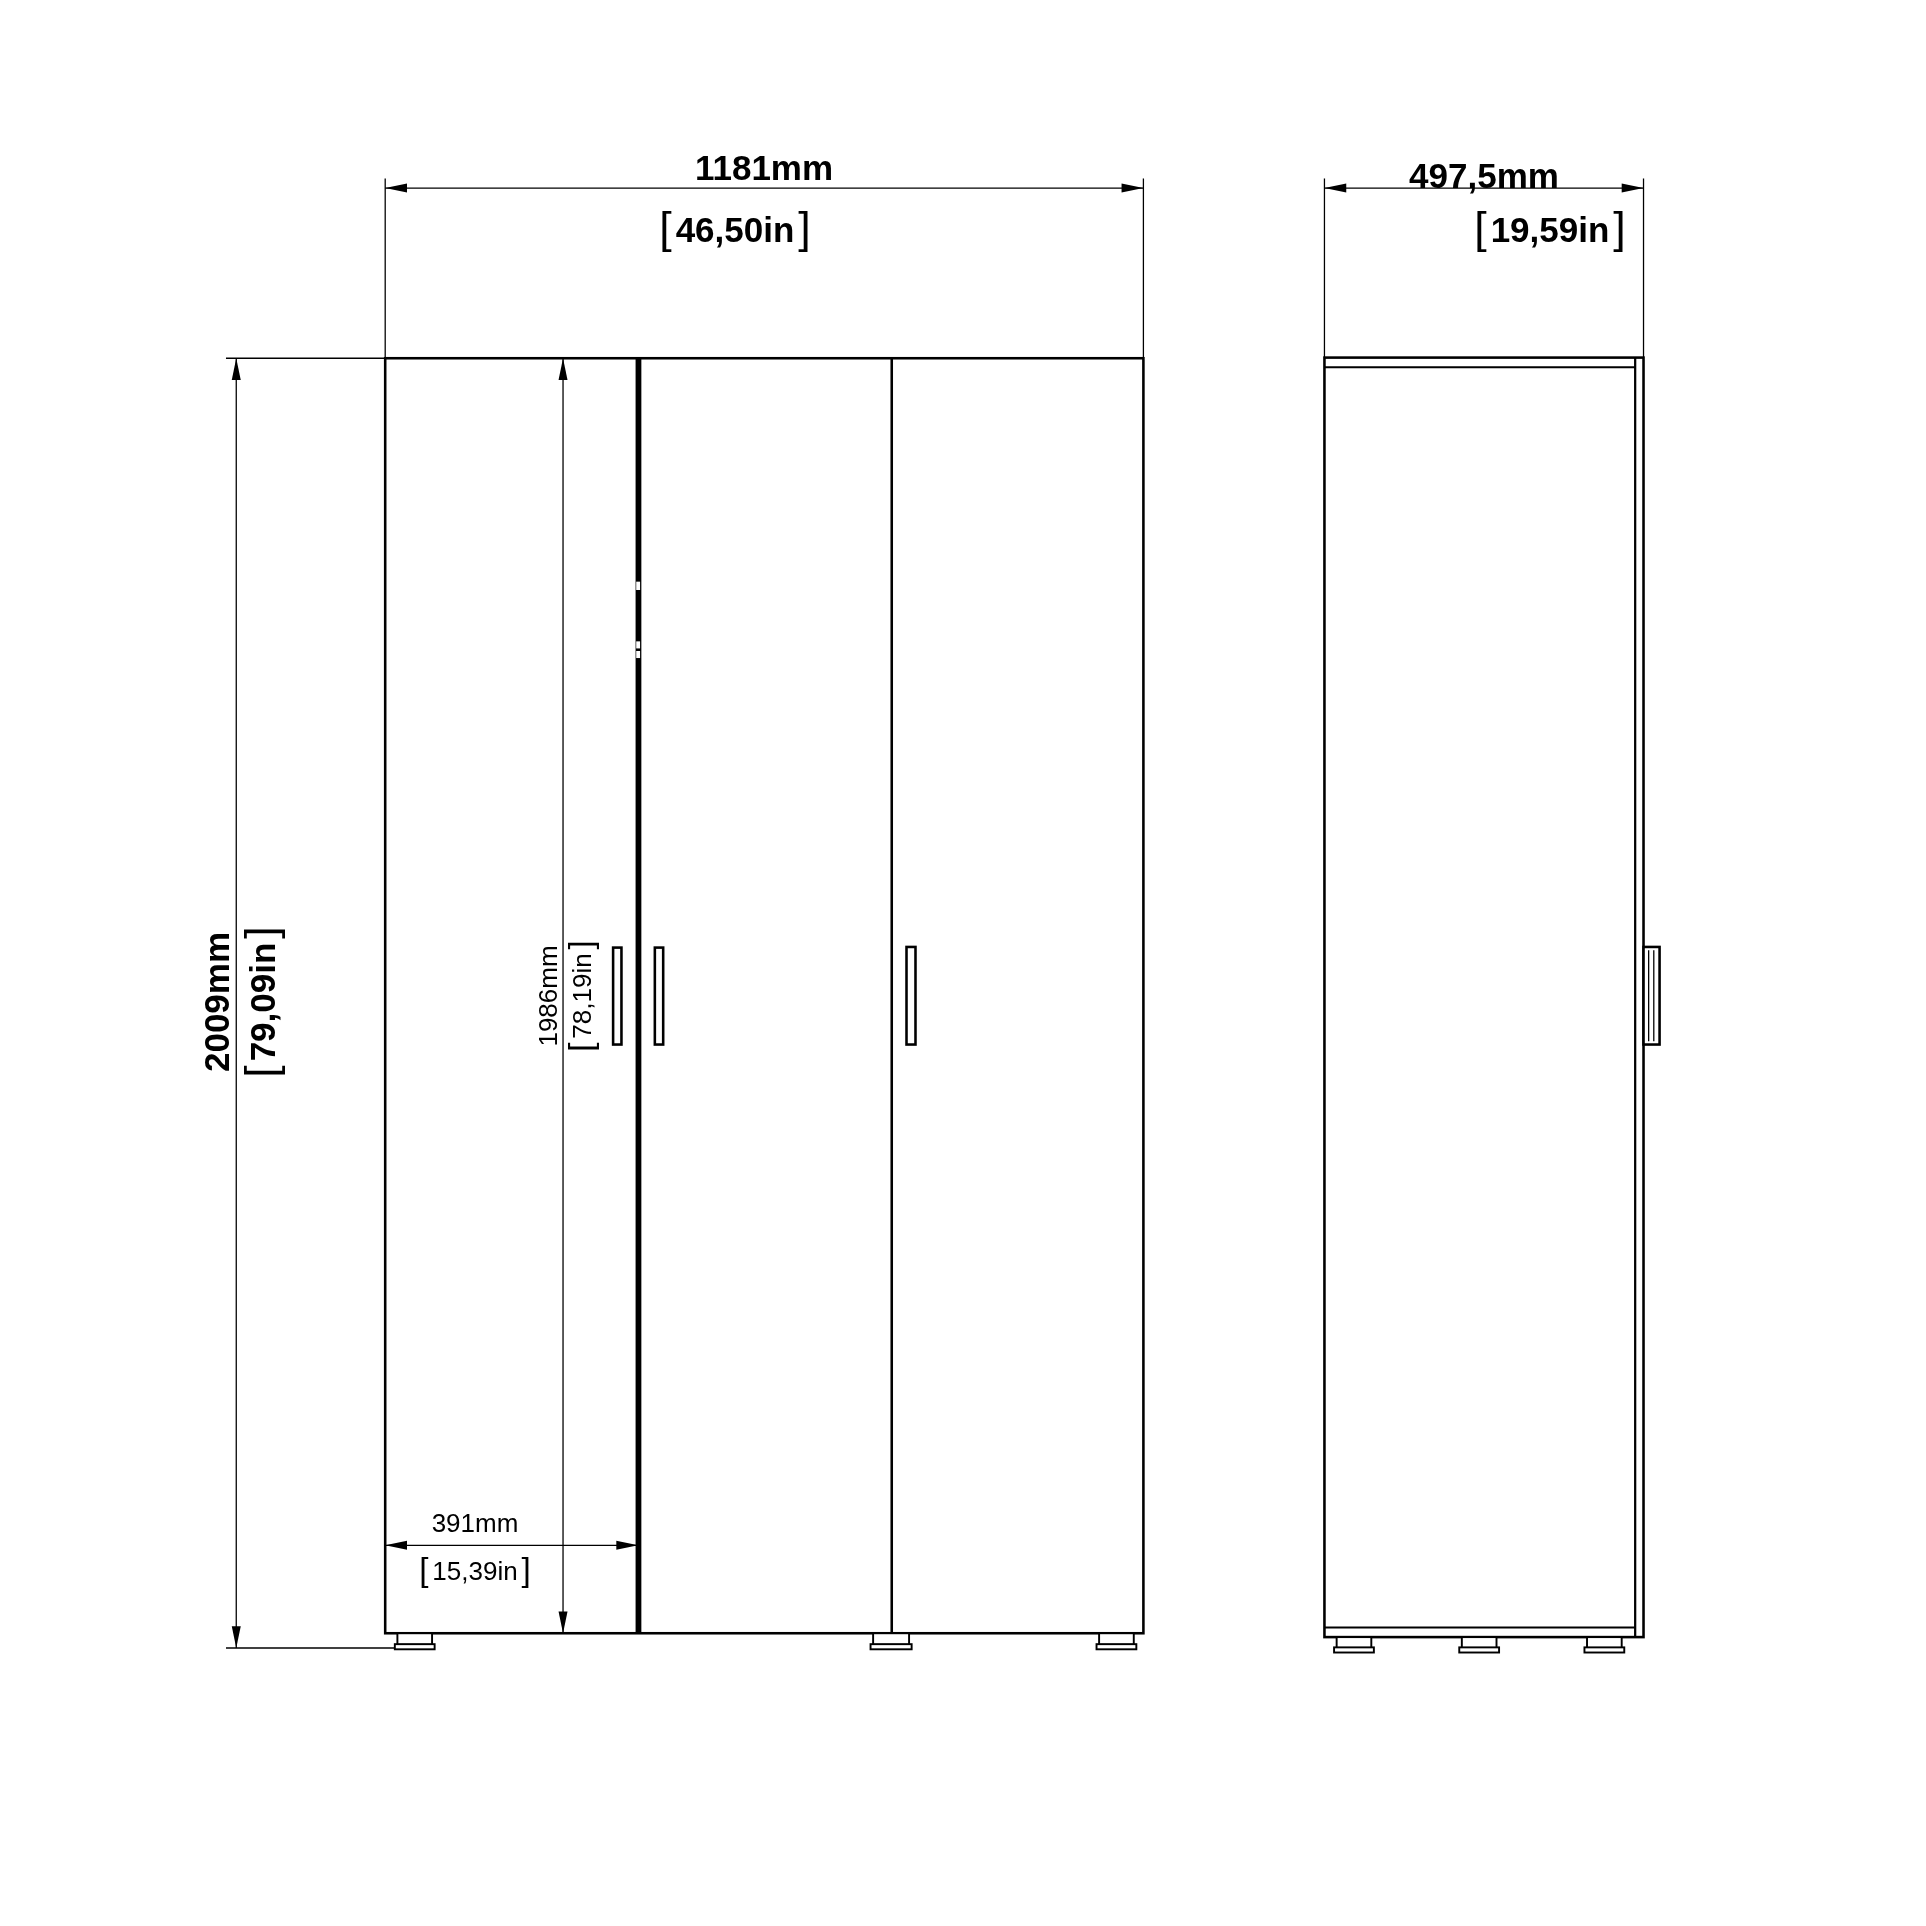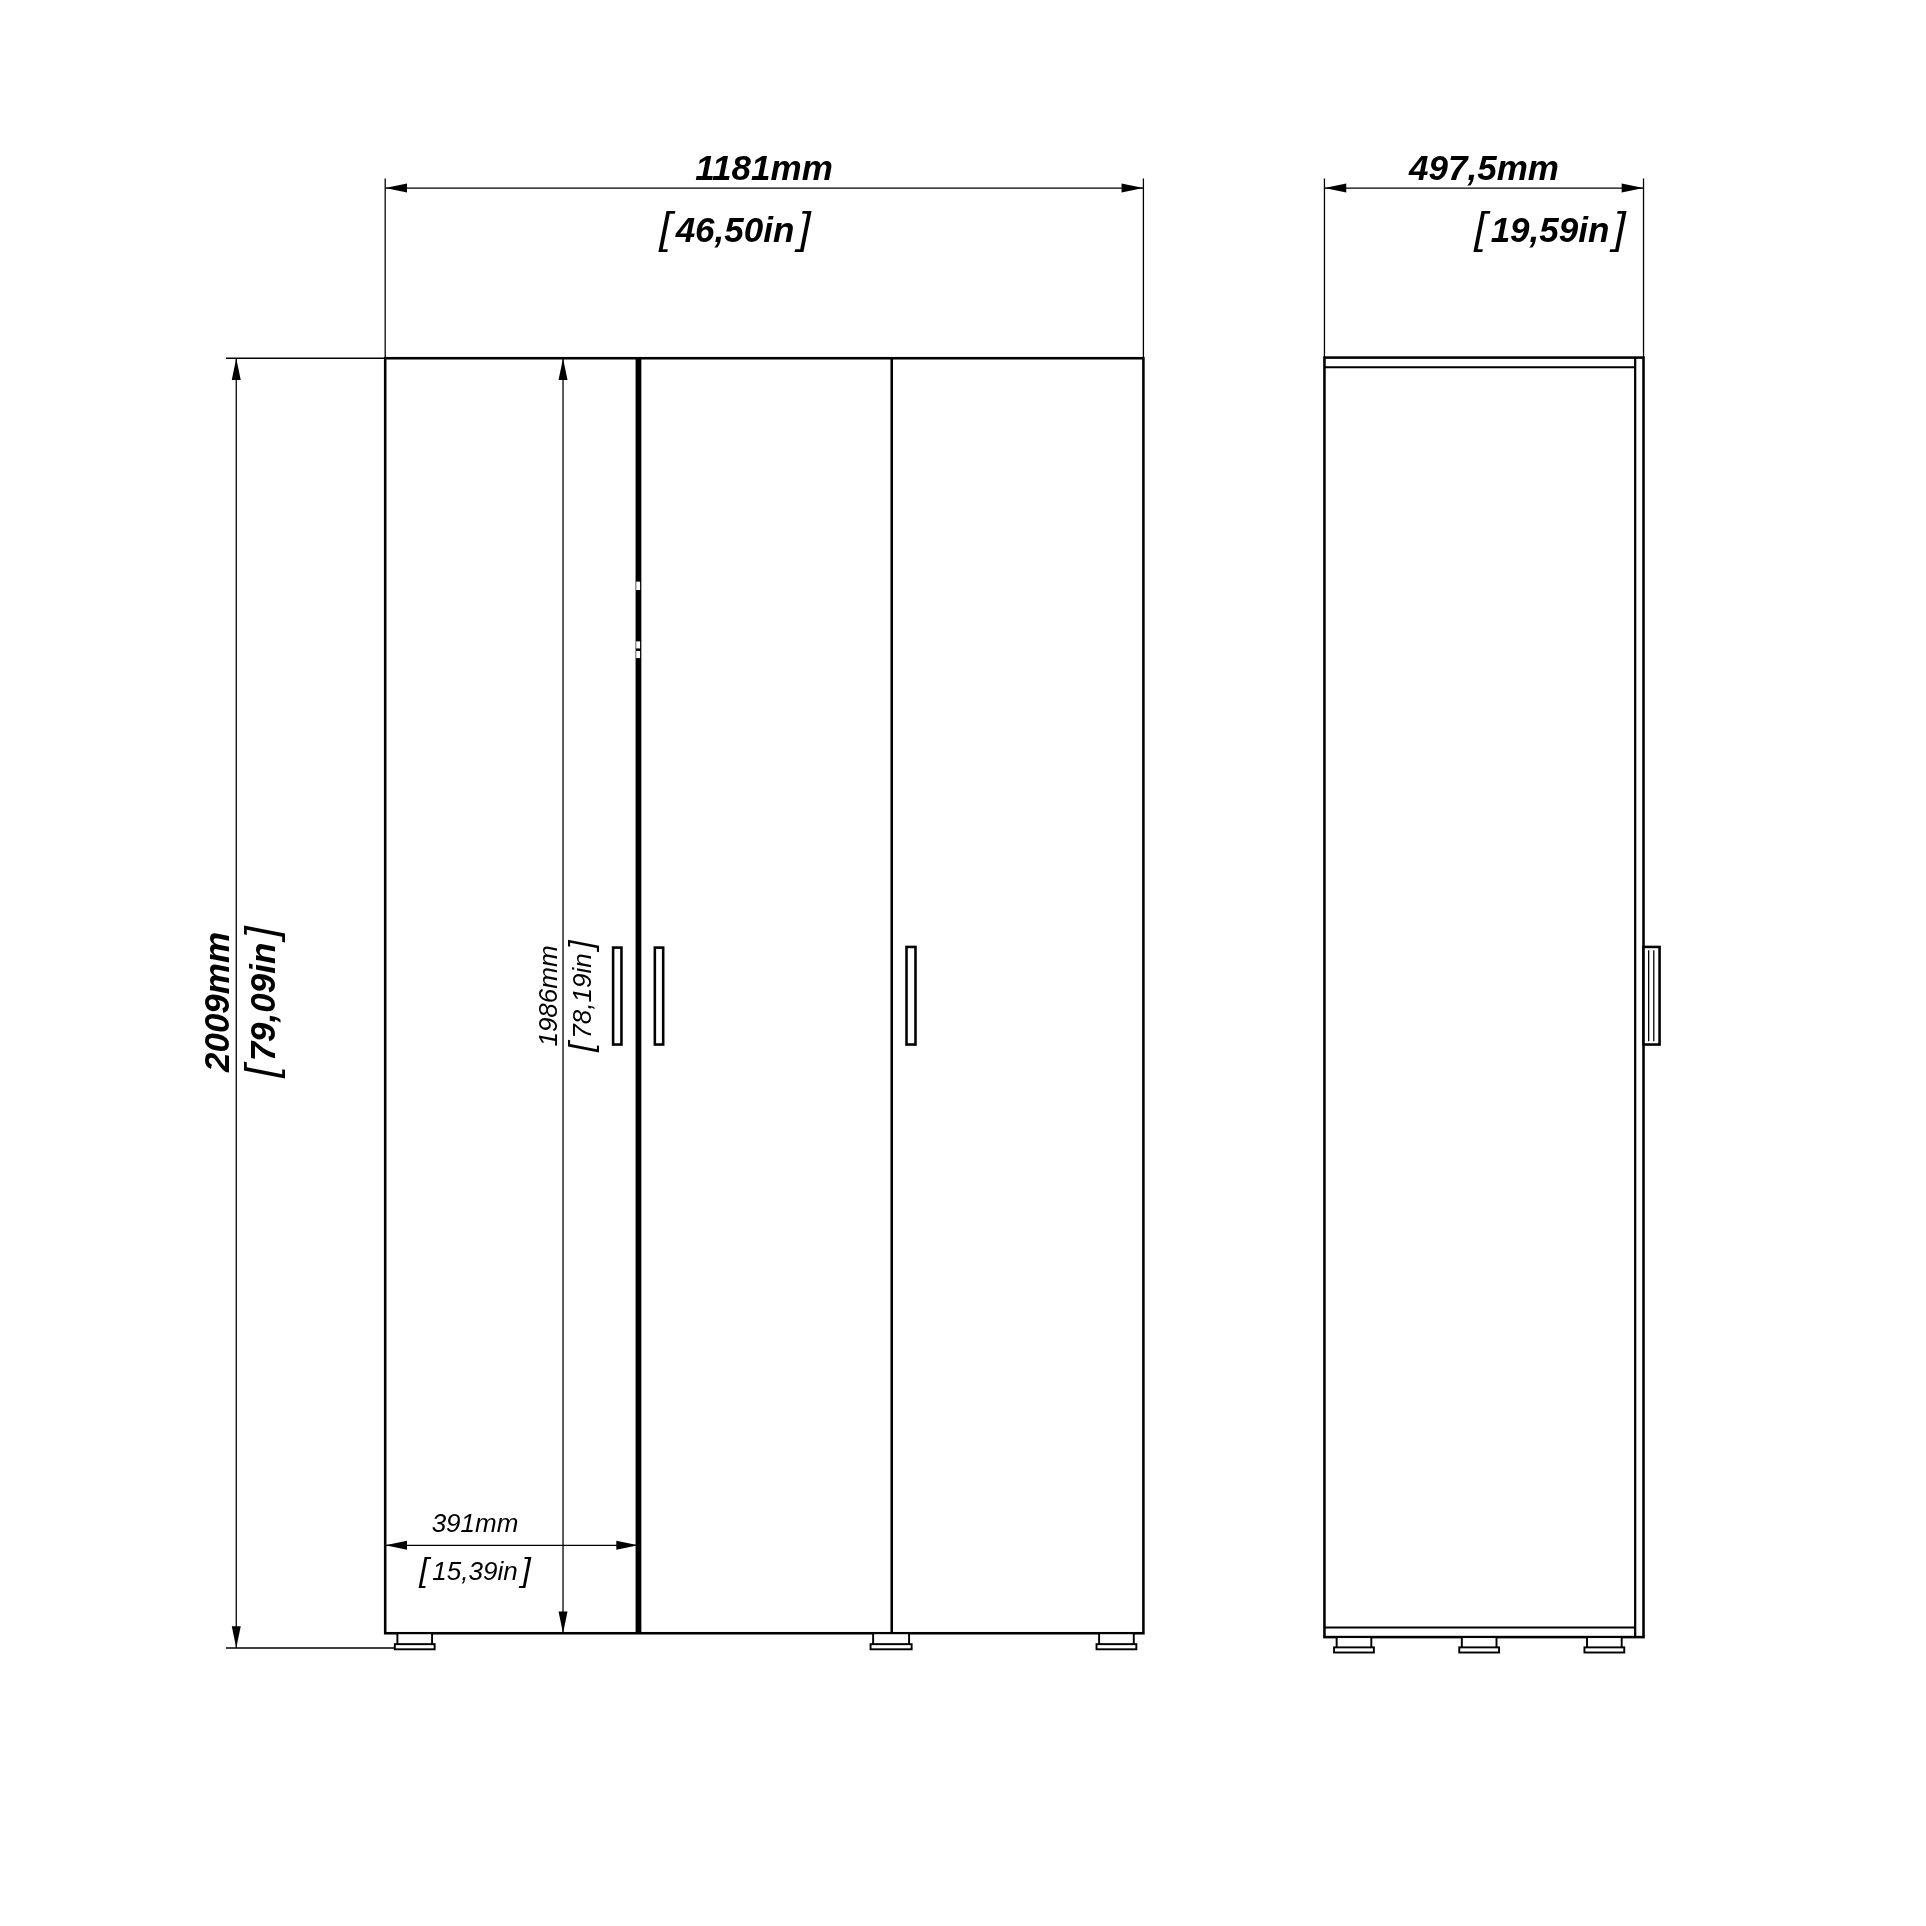--- a/index.html
+++ b/index.html
@@ -1,16 +1,16 @@
 <!DOCTYPE html>
 <html style="font-size:10.3px"><head>
 <meta charset="utf-8">
 <style>
   html,body{margin:0;padding:0;background:#ffffff;}
-  #canvas{position:relative;width:1926px;height:1926px;background:#ffffff;overflow:hidden;font-style:italic;}
+  #canvas{position:relative;width:1926px;height:1926px;background:#ffffff;overflow:hidden;}
   #drawing{position:absolute;left:0;top:0;}
   .lbl{position:absolute;transform:translate(-50%,-50%);white-space:nowrap;
        font-family:"Liberation Sans","DejaVu Sans",sans-serif;color:#000;line-height:1;}
   .b{font-weight:700;font-size:35px;}
   .r{font-weight:400;font-size:26px;}
   .vert{transform:translate(-50%,-50%) rotate(-90deg);}
   .bk{font-weight:400;font-size:1.28em;padding:0 3.9px;position:relative;top:0.02em;}
 </style>
 </head>
 <body>
@@ -103,21 +103,21 @@
         <line x1="600" y1="2407" x2="994" y2="2407"></line>
         <path d="M600 2407 l34 -7 l0 14 Z" fill="#000" stroke="none"></path>
         <path d="M994 2407 l-34 -7 l0 14 Z" fill="#000" stroke="none"></path>
       </g>
     </g>
   </svg>
 
   <div class="lbl b" style="left:764px;top:167px">1181mm</div>
   <div class="lbl b" style="left:735px;top:226px"><span class="bk">[</span><span>46,50in</span><span class="bk">]</span></div>
 
-  <div class="lbl b" style="left:1484px;top:167px">497,5mm</div>
+  <div class="lbl b" style="left:1484px;top:175px">497,5mm</div>
   <div class="lbl b" style="left:1550px;top:226px"><span class="bk">[</span><span>19,59in</span><span class="bk">]</span></div>
 
   <div class="lbl b vert" style="left:216px;top:1002px">2009mm</div>
   <div class="lbl b vert" style="left:259px;top:1002px"><span class="bk">[</span><span>79,09in</span><span class="bk">]</span></div>
 
   <div class="lbl r vert" style="left:548px;top:996px">1986mm</div>
   <div class="lbl r vert" style="left:580px;top:996px"><span class="bk">[</span><span>78,19in</span><span class="bk">]</span></div>
 
   <div class="lbl r" style="left:475px;top:1523px">391mm</div>
   <div class="lbl r" style="left:475px;top:1569px"><span class="bk">[</span><span>15,39in</span><span class="bk">]</span></div>

